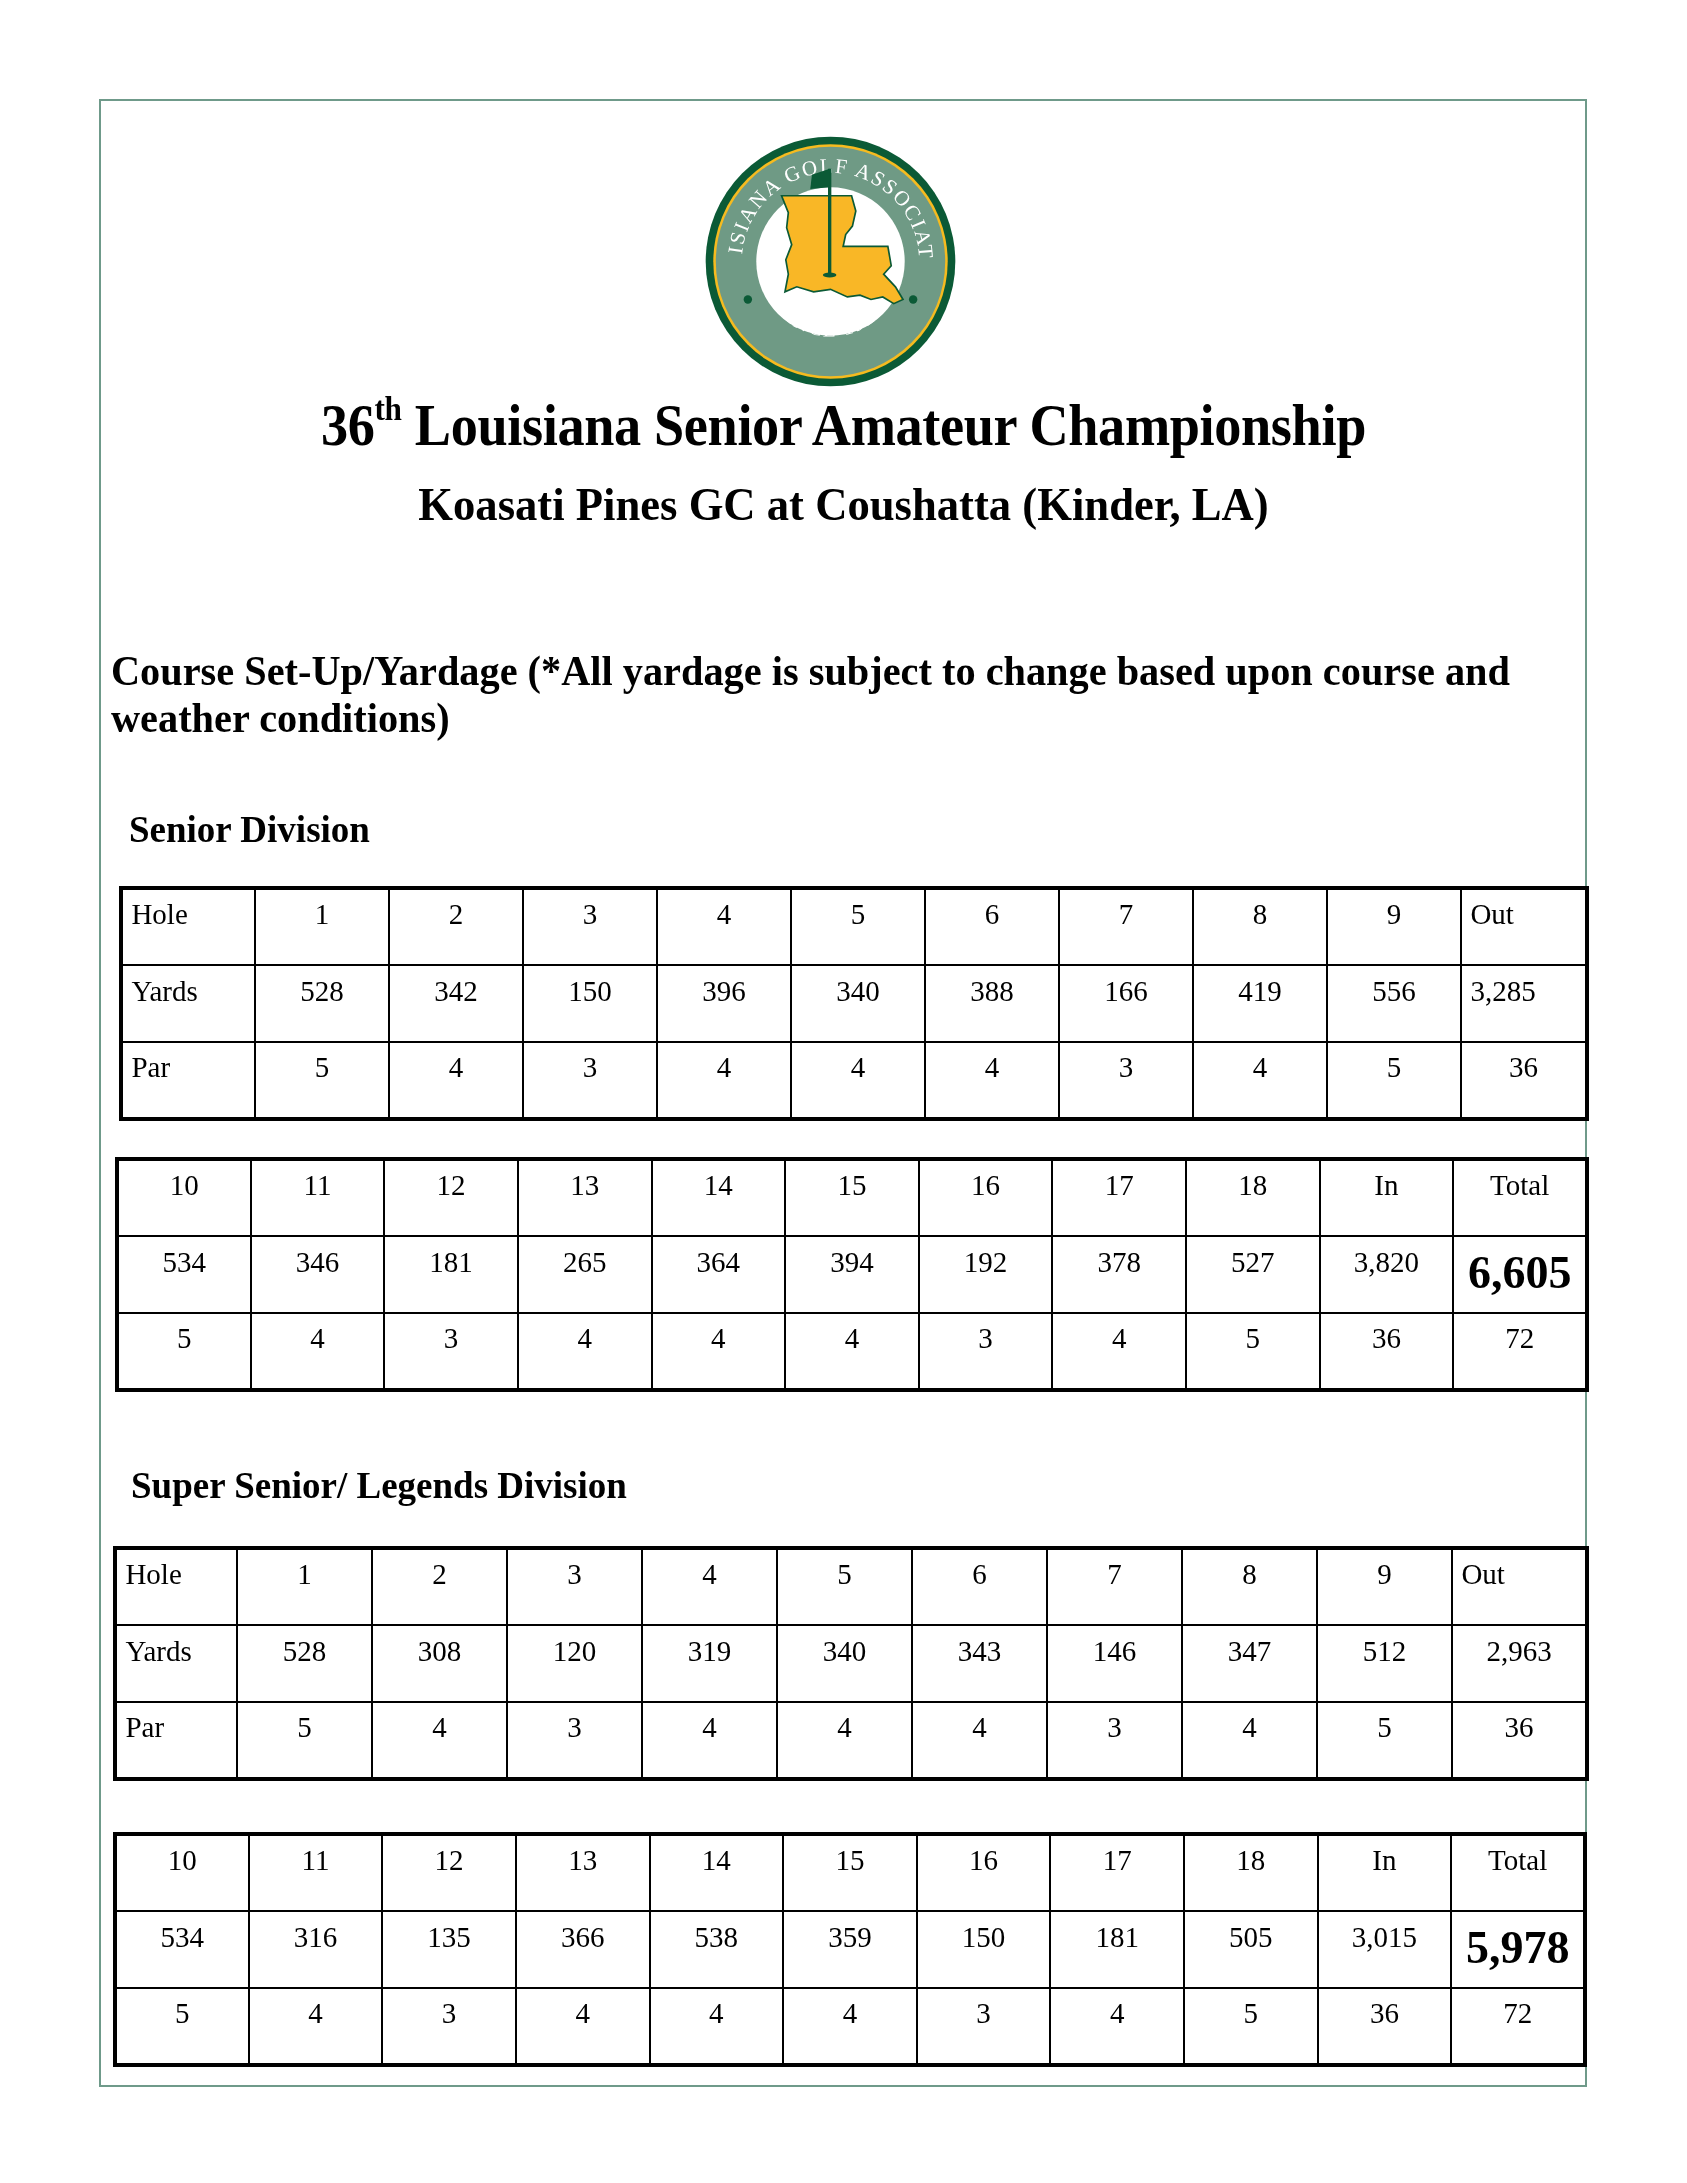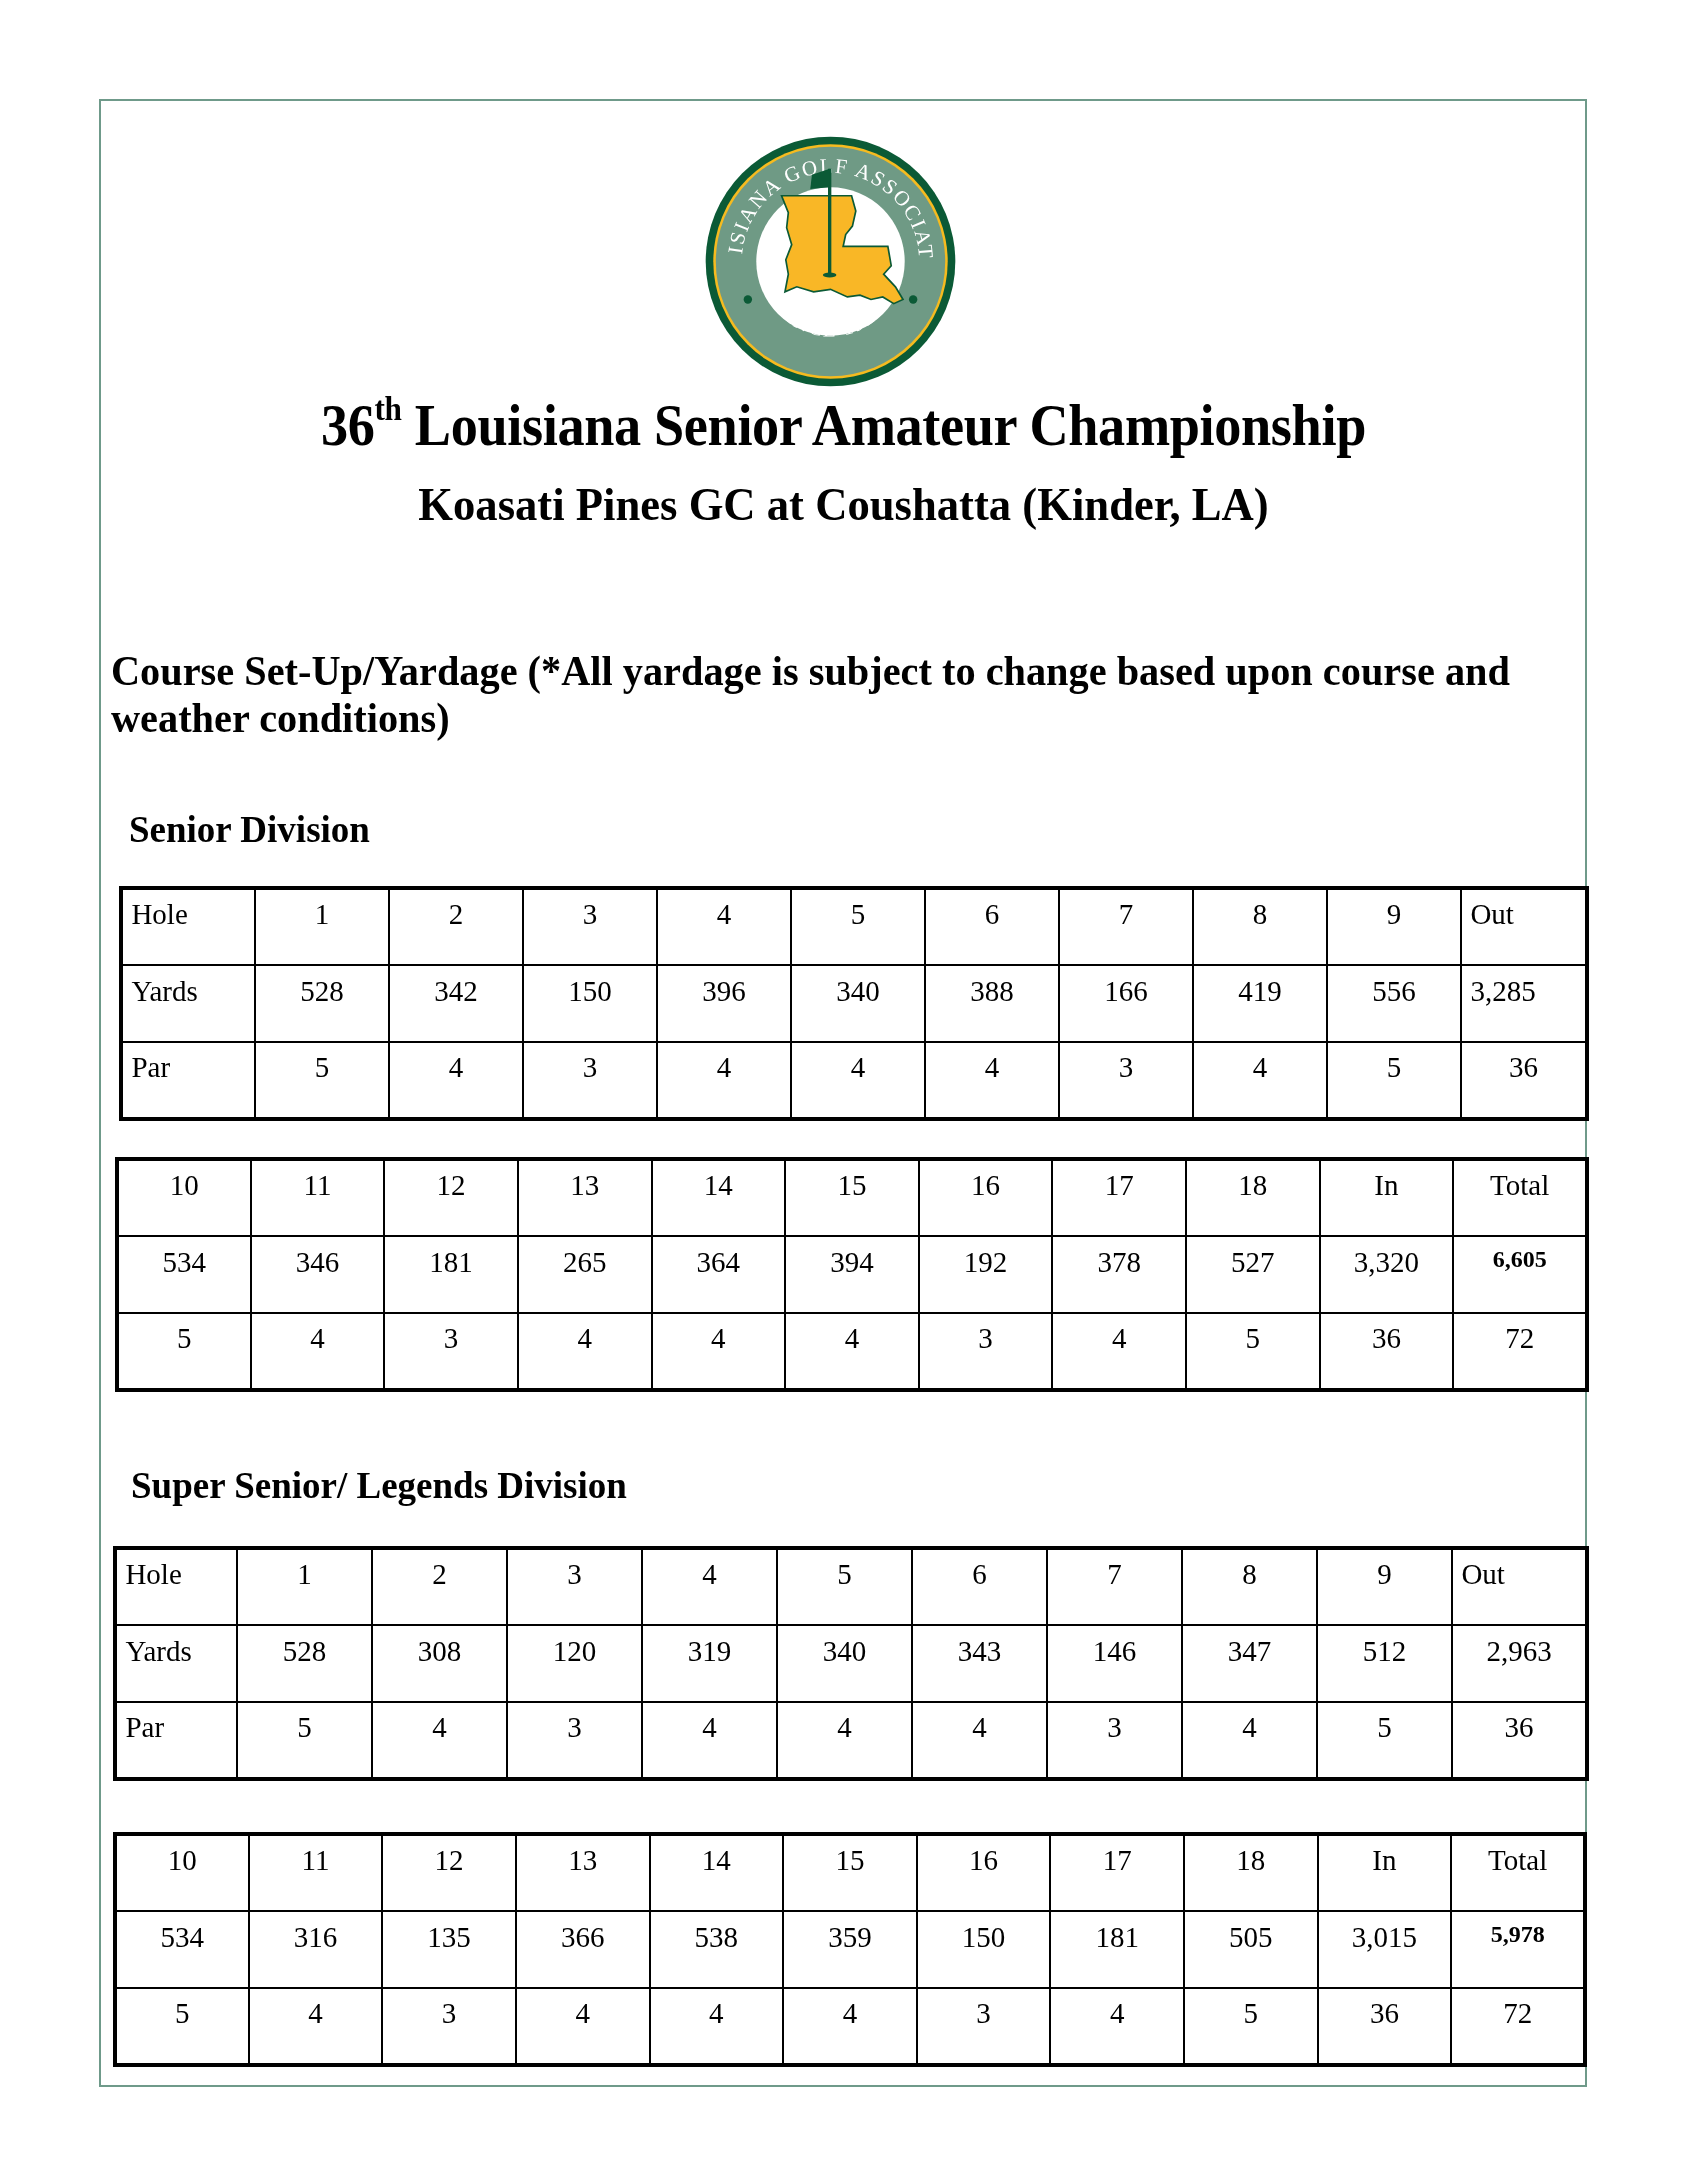--- a/index.html
+++ b/index.html
@@ -8,21 +8,21 @@
     .logo { position:absolute; left:704px; top:135px; width:253px; height:253px; }
     .title { position:absolute; left:0; width:1687px; text-align:center; font-weight:bold; white-space:nowrap; }
     .title-main { top:390px; font-size:59px; letter-spacing:-0.4px; transform:scaleX(0.92); }
     .title-main sup { font-size:34px; vertical-align:25px; }
     .title-sub { top:477px; font-size:47px; transform:scaleX(0.95); }
     .setup { position:absolute; left:111px; top:648px; width:1468px; font-size:42px; font-weight:bold; line-height:47px; transform-origin:left top; transform:scaleX(0.96); }
     .division { position:absolute; font-size:37px; font-weight:bold; }
     table.sc { position:absolute; border-collapse:collapse; border:4.2px solid #000; table-layout:fixed; }
     table.sc td { border:2.5px solid #000; height:66px; font-size:29px; text-align:center; vertical-align:top; padding:8.4px 3.4px 0 3.4px; font-weight:normal; }
     table.sc td.lbl { text-align:left; padding-left:8.4px;margin-left:17px; }
-    table.sc td.total { font-size:24px; font-weight:bold; }
+    table.sc td.total { font-size:46px; font-weight:bold; }
   </style>
 </head>
 <body>
 
 <div class="frame"></div>
 
 <svg class="logo" viewBox="0 0 300 300">
   <defs>
     <path id="arcTop" d="M 45 150 A 105 105 0 0 1 255 150"></path>
     <path id="arcBot" d="M 70 175 A 82 82 0 0 0 230 175"></path>
@@ -122,21 +122,21 @@
   <tr>
     <td>534</td>
     <td>346</td>
     <td>181</td>
     <td>265</td>
     <td>364</td>
     <td>394</td>
     <td>192</td>
     <td>378</td>
     <td>527</td>
-    <td>3,320</td>
+    <td>3,820</td>
     <td class="total">6,605</td>
   </tr>
   <tr>
     <td>5</td>
     <td>4</td>
     <td>3</td>
     <td>4</td>
     <td>4</td>
     <td>4</td>
     <td>3</td>

